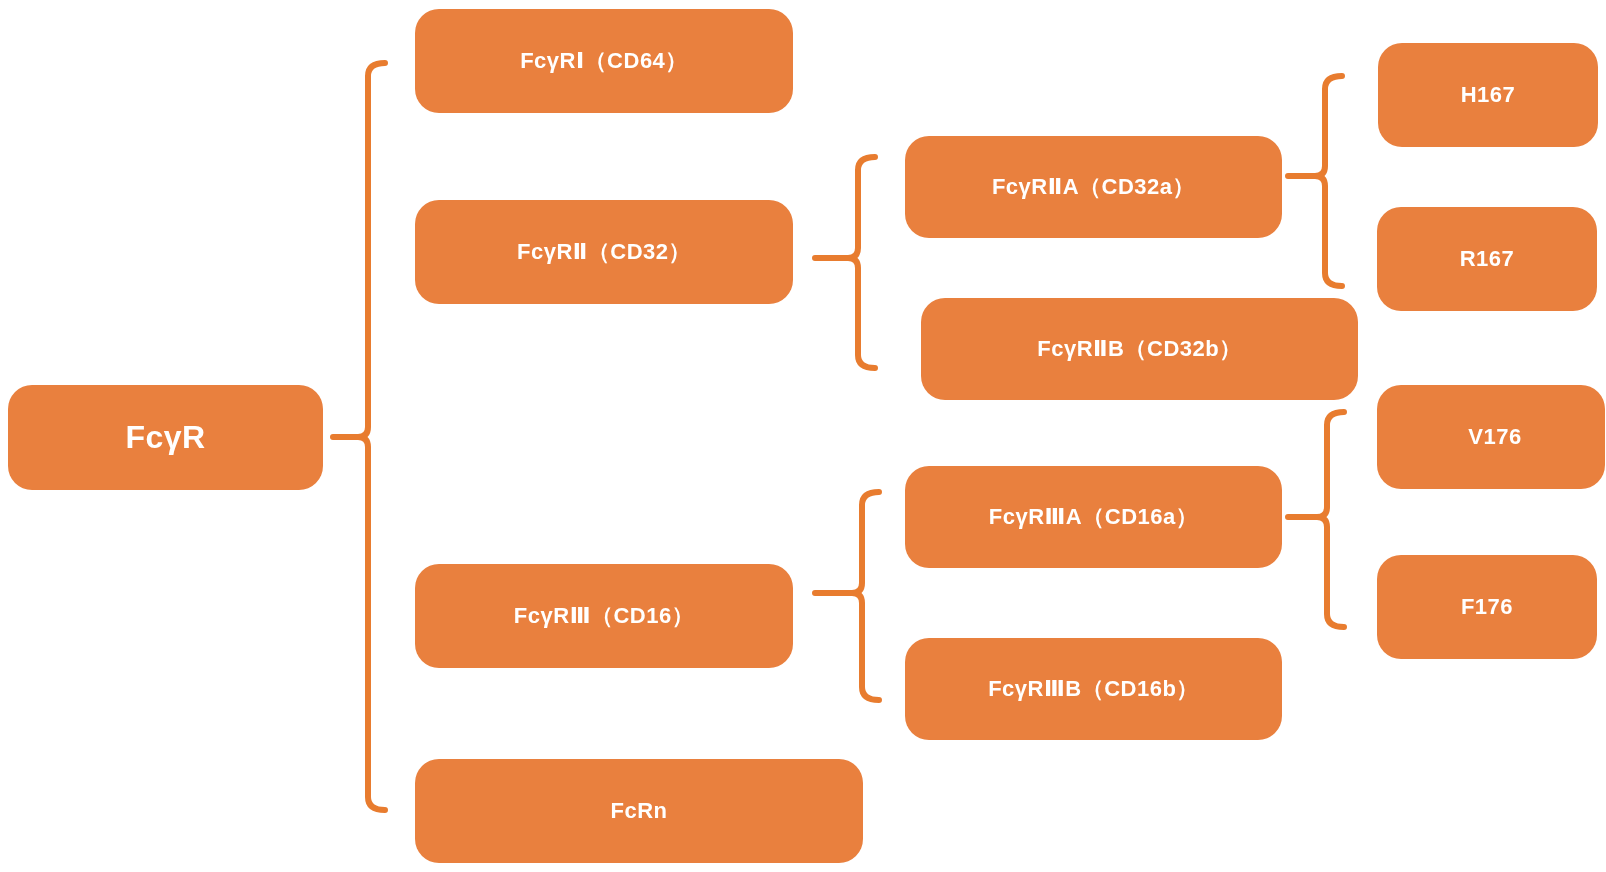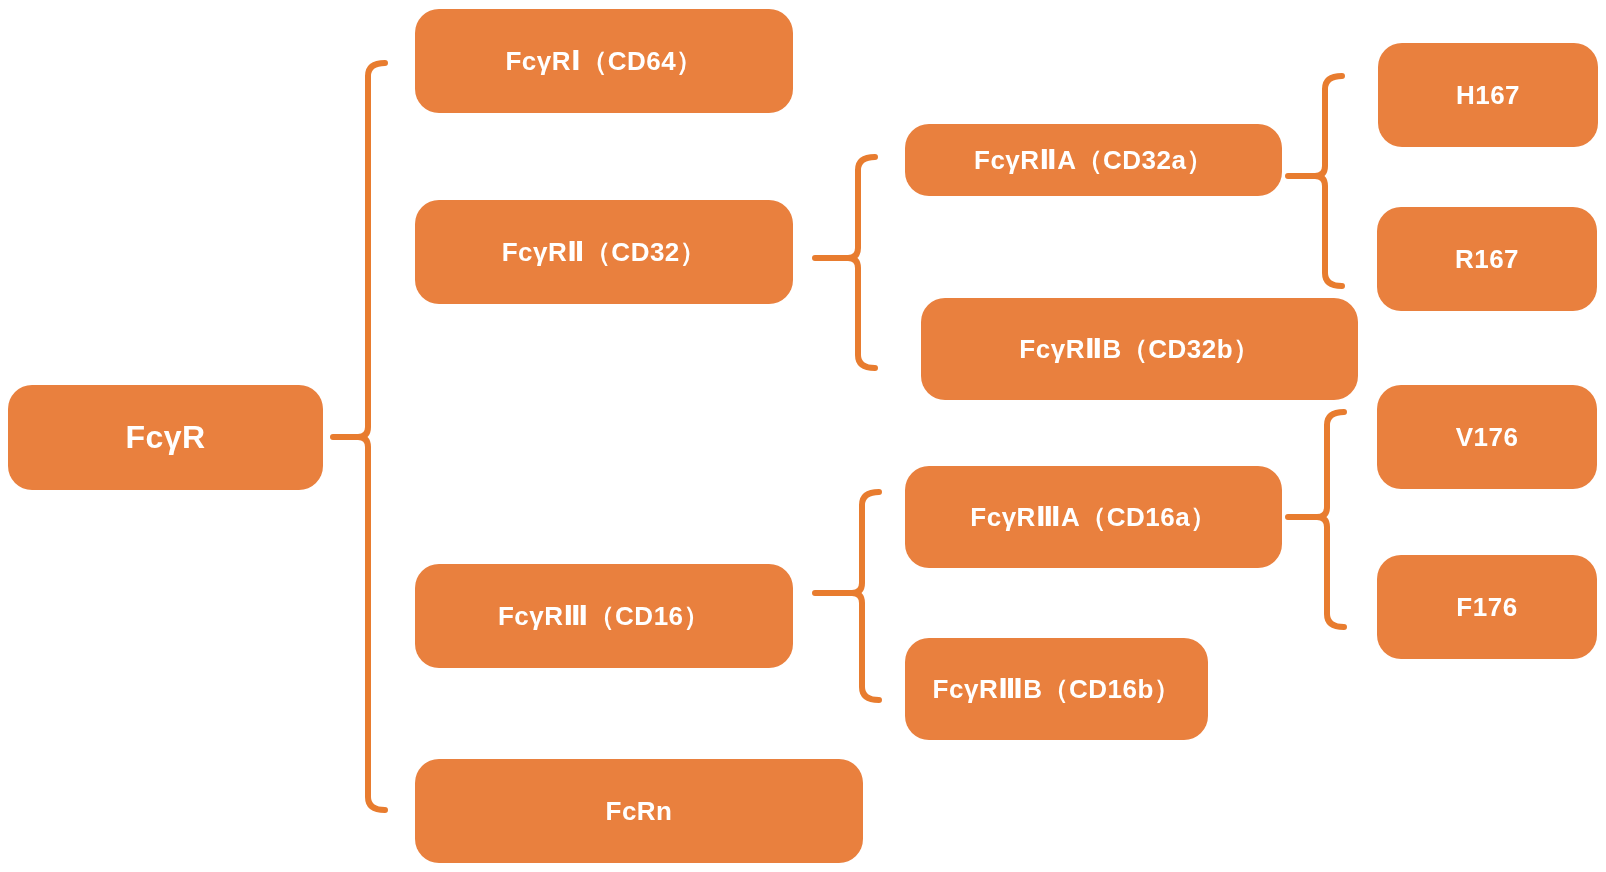--- a/index.html
+++ b/index.html
@@ -27,21 +27,21 @@
   .node {
     position: absolute;
     background: var(--node_fill, #E9803E);
     color: var(--text, #fff);
     border-radius: 24px;
     display: flex;
     align-items: center;
     justify-content: center;
     text-align: center;
     font-weight: bold;
-    font-size: 26px;
+    font-size: 22px;
     letter-spacing: 0.5px;
     white-space: nowrap;
   }
   .node.root { font-size: 32px; }
 </style>
 </head>
 <body>
 
 <div class="canvas">
 
@@ -68,39 +68,39 @@
   <div class="node" style="left:415px; top:200px; width:378px; height:104px;">
     <span>FcγRⅡ（CD32）</span>
   </div>
   <div class="node" style="left:415px; top:564px; width:378px; height:104px;">
     <span>FcγRⅢ（CD16）</span>
   </div>
   <div class="node" style="left:415px; top:759px; width:448px; height:104px;">
     <span>FcRn</span>
   </div>
 
-  <div class="node" style="left:905px; top:124px; width:377px; height:72px;">
+  <div class="node" style="left:905px; top:136px; width:377px; height:102px;">
     <span>FcγRⅡA（CD32a）</span>
   </div>
   <div class="node" style="left:921px; top:298px; width:437px; height:102px;text-align:center;">
     <span>FcγRⅡB（CD32b）</span>
   </div>
   <div class="node" style="left:905px; top:466px; width:377px; height:102px;">
     <span>FcγRⅢA（CD16a）</span>
   </div>
-  <div class="node" style="left:905px; top:638px; width:303px; height:102px;">
+  <div class="node" style="left:905px; top:638px; width:377px; height:102px;">
     <span>FcγRⅢB（CD16b）</span>
   </div>
 
   <div class="node" style="left:1378px; top:43px; width:220px; height:104px;">
     <span>H167</span>
   </div>
   <div class="node" style="left:1377px; top:207px; width:220px; height:104px;">
     <span>R167</span>
   </div>
-  <div class="node" style="left:1377px; top:385px; width:220px; height:104px;">
+  <div class="node" style="left:1377px; top:385px; width:220px; height:104px;padding-left:8px;">
     <span>V176</span>
   </div>
   <div class="node" style="left:1377px; top:555px; width:220px; height:104px;">
     <span>F176</span>
   </div>
 
 </div>
 
 </body></html>

